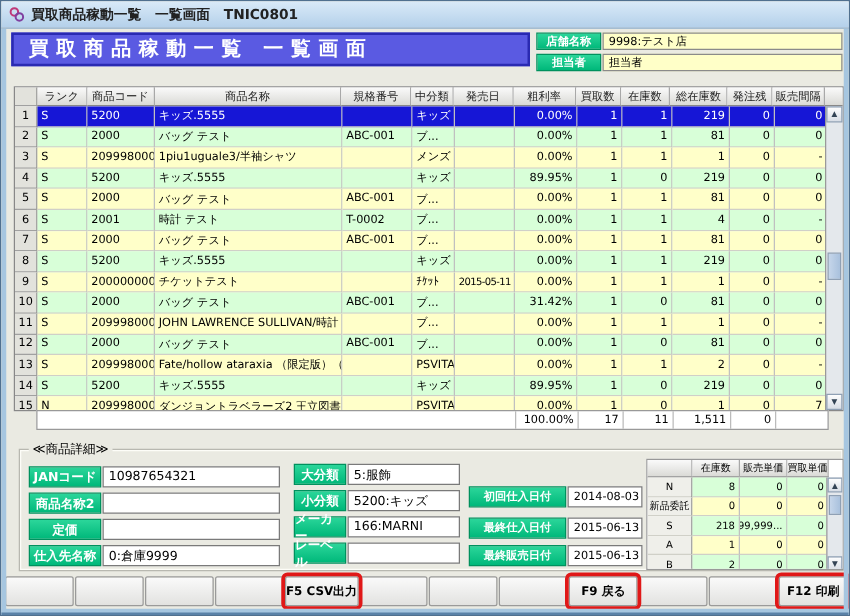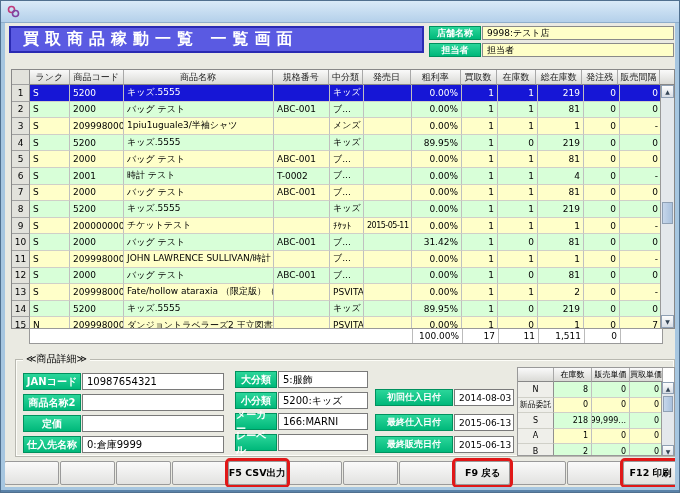--- a/index.html
+++ b/index.html
@@ -89,20 +89,21 @@
 </style>
 </head>
 <body>
 
 <div class="window">
   <div class="titlebar">
     <svg class="appicon" viewBox="0 0 13 13">
       <circle cx="4.5" cy="4.5" r="3" fill="none" stroke="#C03878" stroke-width="1.6"></circle>
       <circle cx="8.5" cy="8.5" r="3" fill="none" stroke="#8040A0" stroke-width="1.6"></circle>
     </svg>
+    <span class="ttext">買取商品稼動一覧　一覧画面　TNIC0801</span>
   </div>
   <div class="frame"></div>
 
   <div class="banner">買取商品稼動一覧 一覧画面</div>
 
   <div class="glabel store-label" style="top:25px;">店舗名称</div>
   <div class="cream store-value" style="top:25px;">9998:テスト店</div>
   <div class="glabel store-label" style="top:42px;">担当者</div>
   <div class="cream store-value" style="top:42px;">担当者</div>
 

